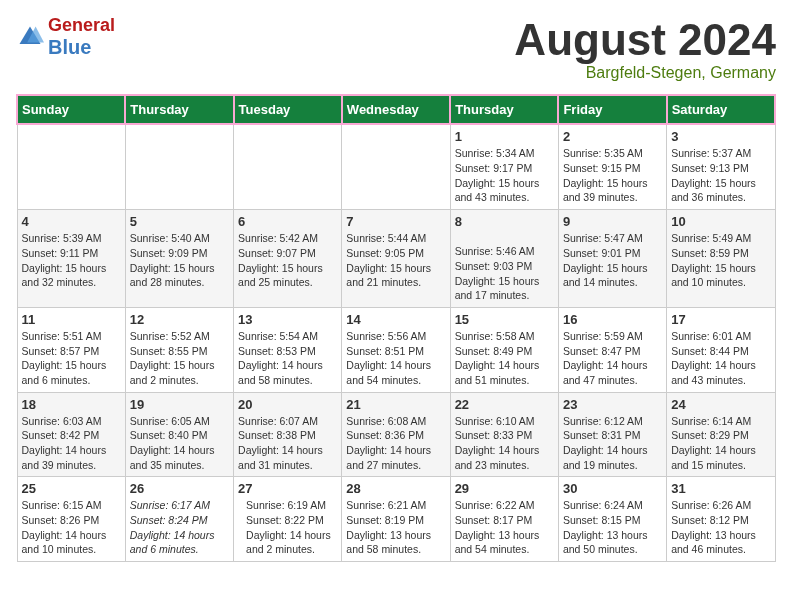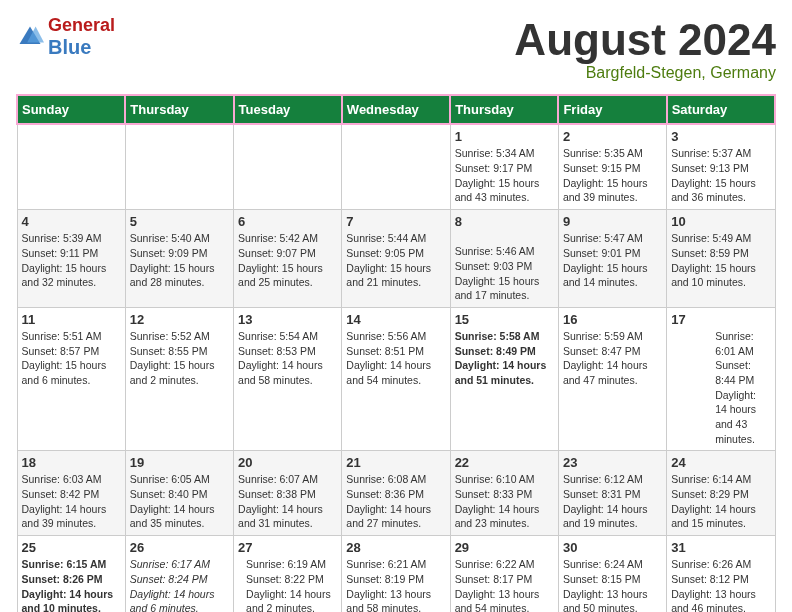--- a/index.html
+++ b/index.html
@@ -225,35 +225,35 @@
         </td>
         <td>
           <div class="day-number">14</div>
           <div class="day-info" style="white-space: pre-line;">Sunrise: 5:56 AM
 Sunset: 8:51 PM
 Daylight: 14 hours
 and 54 minutes.</div>
         </td>
         <td>
           <div class="day-number">15</div>
-          <div class="day-info" style="white-space: pre-line; font-weight: bold;">Sunrise: 5:58 AM
+          <div class="day-info" style="white-space: pre-line;">Sunrise: 5:58 AM
 Sunset: 8:49 PM
 Daylight: 14 hours
 and 51 minutes.</div>
         </td>
         <td>
           <div class="day-number">16</div>
           <div class="day-info" style="white-space: pre-line;">Sunrise: 5:59 AM
 Sunset: 8:47 PM
 Daylight: 14 hours
 and 47 minutes.</div>
         </td>
         <td>
           <div class="day-number">17</div>
-          <div class="day-info" style="white-space: pre-line; margin-left: 44px;">Sunrise: 6:01 AM
+          <div class="day-info" style="white-space: pre-line;">Sunrise: 6:01 AM
 Sunset: 8:44 PM
 Daylight: 14 hours
 and 43 minutes.</div>
         </td>
       </tr>
       <tr>
         <td>
           <div class="day-number">18</div>
           <div class="day-info" style="white-space: pre-line;">Sunrise: 6:03 AM
 Sunset: 8:42 PM
@@ -299,21 +299,21 @@
           <div class="day-number">24</div>
           <div class="day-info" style="white-space: pre-line;">Sunrise: 6:14 AM
 Sunset: 8:29 PM
 Daylight: 14 hours
 and 15 minutes.</div>
         </td>
       </tr>
       <tr>
         <td>
           <div class="day-number">25</div>
-          <div class="day-info" style="white-space: pre-line; font-weight: bold;">Sunrise: 6:15 AM
+          <div class="day-info" style="white-space: pre-line;">Sunrise: 6:15 AM
 Sunset: 8:26 PM
 Daylight: 14 hours
 and 10 minutes.</div>
         </td>
         <td>
           <div class="day-number">26</div>
           <div class="day-info" style="white-space: pre-line; font-style: italic;">Sunrise: 6:17 AM
 Sunset: 8:24 PM
 Daylight: 14 hours
 and 6 minutes.</div>

